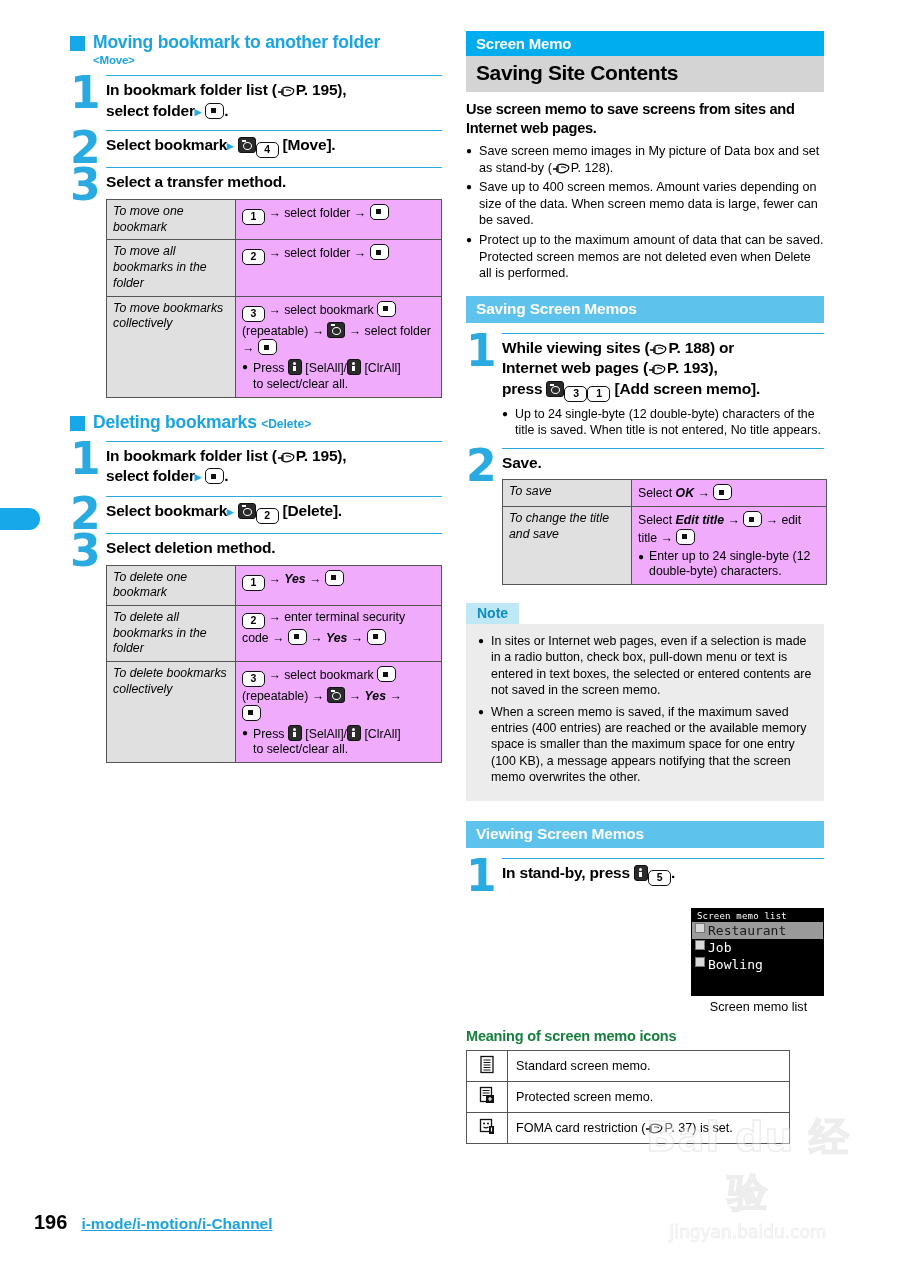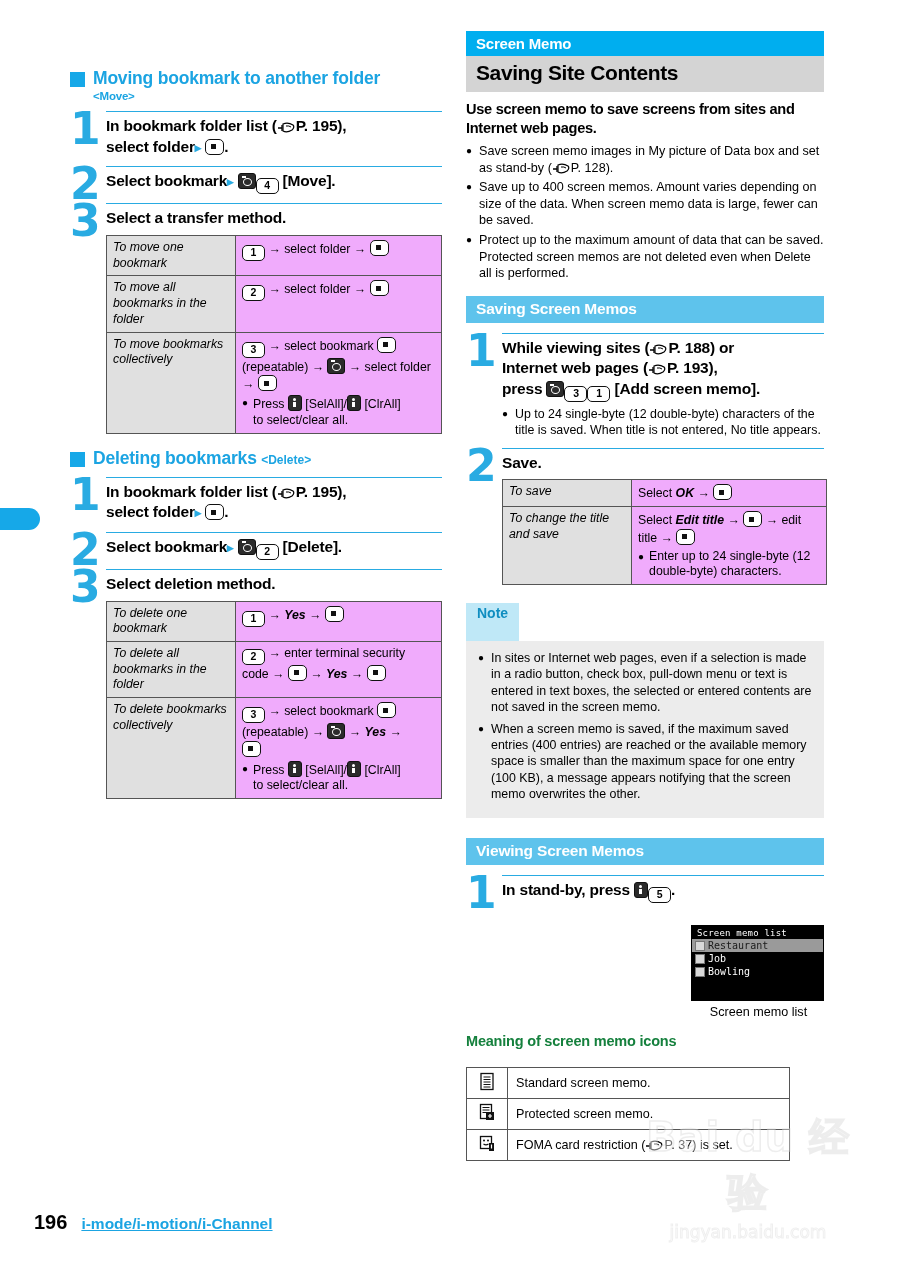--- a/index.html
+++ b/index.html
@@ -10,21 +10,21 @@
   }
   .page{position:absolute;inset:0;}
 
   
   .edge-tab{
     position:absolute;left:0;top:508px;width:40px;height:22px;
     background:#16a8e8;border-radius:0 11px 11px 0;
   }
 
   
-  .col-left{position:absolute;left:70px;top:32px;width:372px;margin-top:36px;}
+  .col-left{position:absolute;left:70px;top:32px;width:372px;}
   .col-right{position:absolute;left:466px;top:31px;width:358px;}
 
   
   .sq-head{display:flex;align-items:flex-start;gap:8px;margin:0 0 2px 0;}
   .sq-mark{width:15px;height:15px;background:#16a8e8;flex:0 0 auto;margin-top:4px;}
   .sq-title{color:#1ba4e2;font-size:17.5px;font-weight:bold;line-height:1.15;letter-spacing:-0.2px;}
   .sq-sub{color:#1ba4e2;font-size:11.5px;font-weight:bold;margin-left:23px;margin-top:1px;letter-spacing:-0.2px;}
   .sq-inline{color:#1ba4e2;font-size:12px;font-weight:bold;}
 
   
@@ -79,37 +79,37 @@
   .chapbar{background:#00aeef;color:#fff;font-size:15px;font-weight:bold;padding:4px 10px;letter-spacing:-0.2px;}
   .titlebar{background:#d4d4d4;color:#000;font-size:21px;font-weight:bold;padding:5px 10px 7px 10px;letter-spacing:-0.4px;}
   .lead{font-size:14.6px;font-weight:bold;line-height:1.3;margin-top:8px;letter-spacing:-0.3px;}
   .bullets{margin-top:5px;}
   .bul{display:flex;gap:7px;font-size:12.6px;line-height:1.32;margin-bottom:3px;}
   .bul .dot{flex:0 0 auto;font-size:10px;line-height:1.62;}
   .secbar{background:#5ec3ec;color:#fff;font-size:15.5px;font-weight:bold;padding:4px 10px 5px 10px;margin-top:14px;letter-spacing:-0.2px;}
 
   
   .notewrap{margin-top:18px;}
-  .notetag{display:inline-block;background:#bfe8f7;color:#0f8dc0;font-size:14px;font-weight:bold;padding:2px 11px 20px 11px;}
+  .notetag{display:inline-block;background:#bfe8f7;color:#0f8dc0;font-size:14px;font-weight:bold;padding:2px 11px 3px 11px;}
   .notebody{background:#ececec;padding:9px 12px 11px 12px;}
   .notebody .bul{font-size:12.4px;margin-bottom:5px;}
 
   
   .shotwrap{margin-top:22px;display:flex;flex-direction:column;align-items:flex-end;}
   .shot{width:131px;background:#000;border:1px solid #000;padding:0;font-family:"DejaVu Sans Mono", monospace;}
   .shot-title{color:#fff;font-size:9px;padding:2px 3px 1px 5px;letter-spacing:0.2px;}
-  .shot-row{display:flex;align-items:flex-end;gap:3px;padding:1px 3px 1px 3px;color:#fff;font-size:10px;}
+  .shot-row{display:flex;align-items:flex-start;gap:3px;padding:1px 3px 1px 3px;color:#fff;font-size:13px;}
   .shot-row.sel{background:#9a9a9a;color:#1a1a1a;}
   .shot-ic{width:8px;height:8px;background:#d8d8d8;border:1px solid #777;flex:0 0 auto;}
   .shot-pad{height:22px;}
   .shot-cap{font-size:12.6px;margin-top:4px;text-align:center;width:131px;}
 
   .minihead{color:#15803d;font-size:14.5px;font-weight:bold;margin-top:14px;letter-spacing:-0.2px;}
 
-  .icontbl{border-collapse:collapse;border:1.2px solid #111;margin-top:18px;font-size:12.6px;width:324px;}
+  .icontbl{border-collapse:collapse;border:1.2px solid #111;margin-top:6px;font-size:12.6px;width:324px;}
   .icontbl td{border:1px solid #555;padding:5px 8px;vertical-align:middle;}
   .icontbl td.ic{width:40px;text-align:center;padding:4px 0;}
   .gl{display:inline-block;width:17px;height:19px;position:relative;}
 
   
   .footer{position:absolute;left:34px;bottom:46px;display:flex;align-items:baseline;gap:14px;}
   .pageno{font-size:20px;font-weight:bold;}
   .footlink{color:#1ba4e2;font-size:15.5px;font-weight:bold;text-decoration:underline;}
   .wm{position:absolute;right:38px;bottom:38px;width:230px;text-align:center;opacity:.45;}
   .wm-main{font-size:40px;font-weight:bold;color:#fff;-webkit-text-stroke:1.5px #d9d9d9;letter-spacing:1px;font-family:"DejaVu Sans",sans-serif;}

